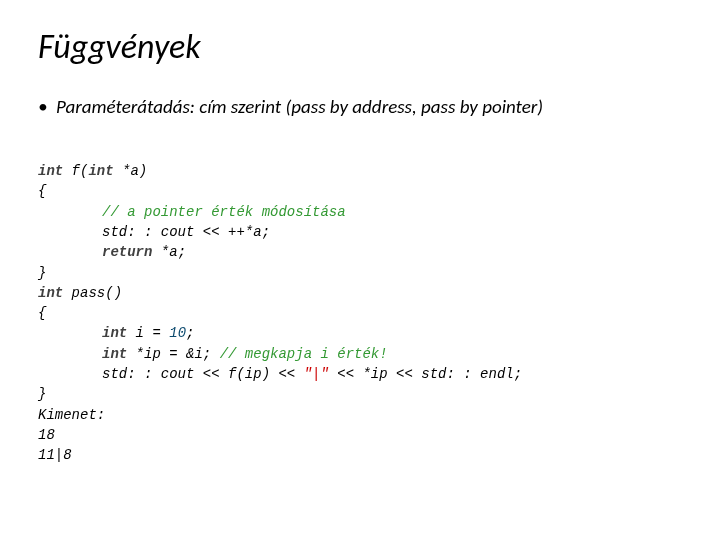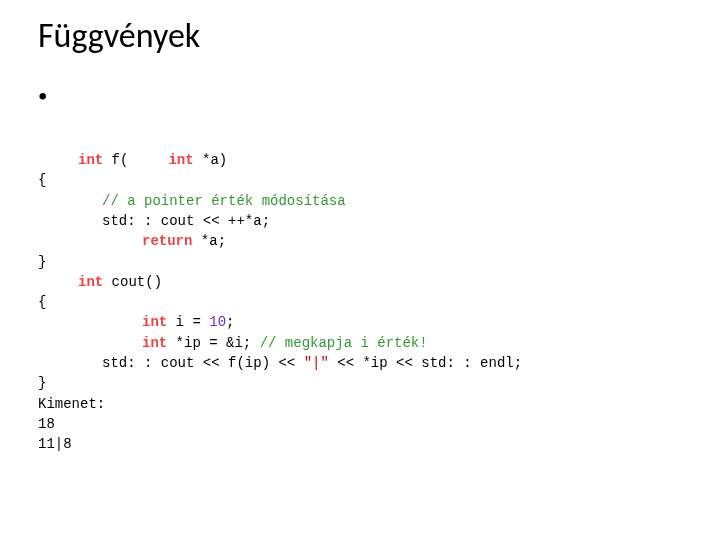--- a/index.html
+++ b/index.html
@@ -6,21 +6,22 @@
     margin: 0;
     padding: 0;
     width: 720px;
     height: 540px;
     background: #ffffff;
     font-family: Calibri, Arial, sans-serif;
     color: #000000;
     box-sizing: border-box;
   }
   .slide {
-    padding: 15px 38px 20px 38px;
+    padding: 26px 38px 20px 38px;
+    font-style: italic;
   }
   .title {
     font-size: 34px;
     font-weight: 400;
     margin: 0 0 28px 0;
     color: #000;
   }
   .bullet-row {
     display: flex;
     align-items: flex-start;
@@ -33,45 +34,46 @@
     flex: 0 0 18px;
     font-size: 19px;
     line-height: 1.25;
   }
   .code {
     font-family: Consolas, "Courier New", monospace;
     font-size: 14px;
     line-height: 1.45;
     white-space: pre;
   }
-  .kw   { color: #ef4444; font-weight: bold; margin-left: 40px; }   
+  .kw   { color: #404040; font-weight: bold; }   
   .cm   { color: #339933; }                       
   .str  { color: #cc0000; }                       
-  .num  { color: #6d28d9; text-align: right; }                       
+  .num  { color: #0c4a6e; text-align: right; }                       
   .indent1 { padding-left: 64px; display:inline-block; }
 </style>
 </head>
 <body>
 
 <div class="slide">
 
   <h1 class="title">Függvények</h1>
 
   <div class="bullet-row">
     <span class="bullet-dot">•</span>
+    <span>Paraméterátadás: cím szerint (pass by address, pass by pointer)</span>
   </div>
 
   <div class="code">
 <span><span class="kw">int</span><span> f(</span><span class="kw">int</span><span> *a)</span></span>
 <span>{</span>
 <span><span class="indent1"></span><span class="cm">// a pointer érték módosítása</span></span>
 <span><span class="indent1"></span><span>std: : cout &lt;&lt; ++*a;</span></span>
 <span><span class="indent1"></span><span class="kw">return</span><span> *a;</span></span>
 <span>}</span>
-<span><span class="kw">int</span><span> cout()</span></span>
+<span><span class="kw">int</span><span> pass()</span></span>
 <span>{</span>
 <span><span class="indent1"></span><span class="kw">int</span><span> i = </span><span class="num">10</span><span>;</span></span>
 <span><span class="indent1"></span><span class="kw">int</span><span> *ip = &amp;i; </span><span class="cm">// megkapja i érték!</span></span>
 <span><span class="indent1"></span><span>std: : cout &lt;&lt; f(ip) &lt;&lt; </span><span class="str">"|"</span><span> &lt;&lt; *ip &lt;&lt; std: : endl;</span></span>
 <span>}</span>
 <span>Kimenet:</span>
 <span>18</span>
 <span>11|8</span></div>
 
 </div>

